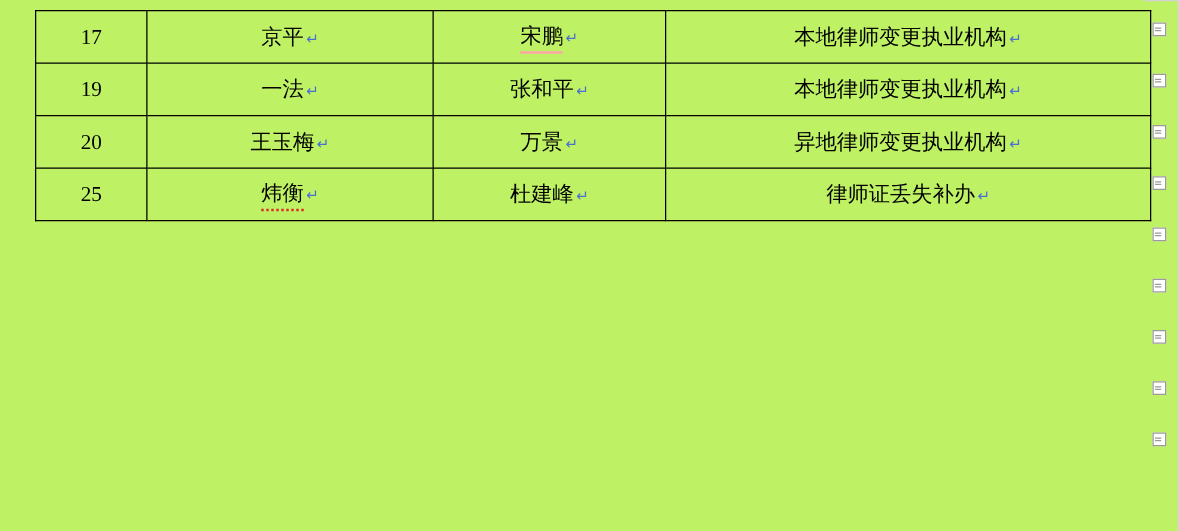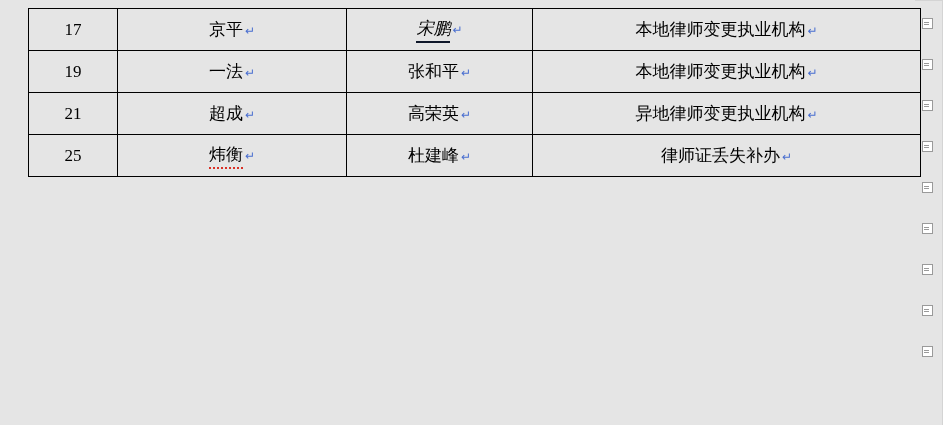--- a/index.html
+++ b/index.html
@@ -14,21 +14,21 @@
     overflow: hidden;
     position: relative;
   }
 
   .page {
     position: absolute;
     left: 0;
     top: 0;
     width: 943px;
     height: 425px;
-    background: #e5e5e5;
+    background: #bef264;
   }
 
   
   .doc-table {
     position: absolute;
     left: 28px;
     top: 8px;
     border-collapse: collapse;
     table-layout: fixed;
     width: 888px;
@@ -61,23 +61,22 @@
     vertical-align: baseline;
     margin-left: 2px;
   }
   
   .spell {
     border-bottom: 2px dotted #d93025;
     padding-bottom: 1px;
   }
   
   .grammar {
-    border-bottom: 2px solid #0f172a;
+    border-bottom: 2px solid #fca5a5;
     padding-bottom: 1px;
-    font-style: italic;
   }
 
   .num-cell {
     font-family: "Liberation Serif", "DejaVu Serif", serif;
     font-size: 16px;
   }
 
   
   .anchor-col {
     position: absolute;
@@ -147,27 +146,27 @@
       </tr>
 
       <tr>
         <td class="col-num num-cell"><span>19</span></td>
         <td class="col-org"><span class="cell-inner">一法</span><span class="mark">↵</span></td>
         <td class="col-name"><span class="cell-inner">张和平</span><span class="mark">↵</span></td>
         <td class="col-item"><span class="cell-inner">本地律师变更执业机构</span><span class="mark">↵</span></td>
       </tr>
 
 
-
       <tr>
-        <td class="col-num num-cell"><span>21</span></td>
-        <td class="col-org"><span class="cell-inner">超成</span><span class="mark">↵</span></td>
-        <td class="col-name"><span class="cell-inner">高荣英</span><span class="mark">↵</span></td>
+        <td class="col-num num-cell"><span>20</span></td>
+        <td class="col-org"><span class="cell-inner">王玉梅</span><span class="mark">↵</span></td>
+        <td class="col-name"><span class="cell-inner">万景</span><span class="mark">↵</span></td>
         <td class="col-item"><span class="cell-inner">异地律师变更执业机构</span><span class="mark">↵</span></td>
       </tr>
+
 
 
 
 
       <tr>
         <td class="col-num num-cell"><span>25</span></td>
         <td class="col-org"><span class="cell-inner spell">炜衡</span><span class="mark">↵</span></td>
         <td class="col-name"><span class="cell-inner">杜建峰</span><span class="mark">↵</span></td>
         <td class="col-item"><span class="cell-inner">律师证丢失补办</span><span class="mark">↵</span></td>
       </tr>

